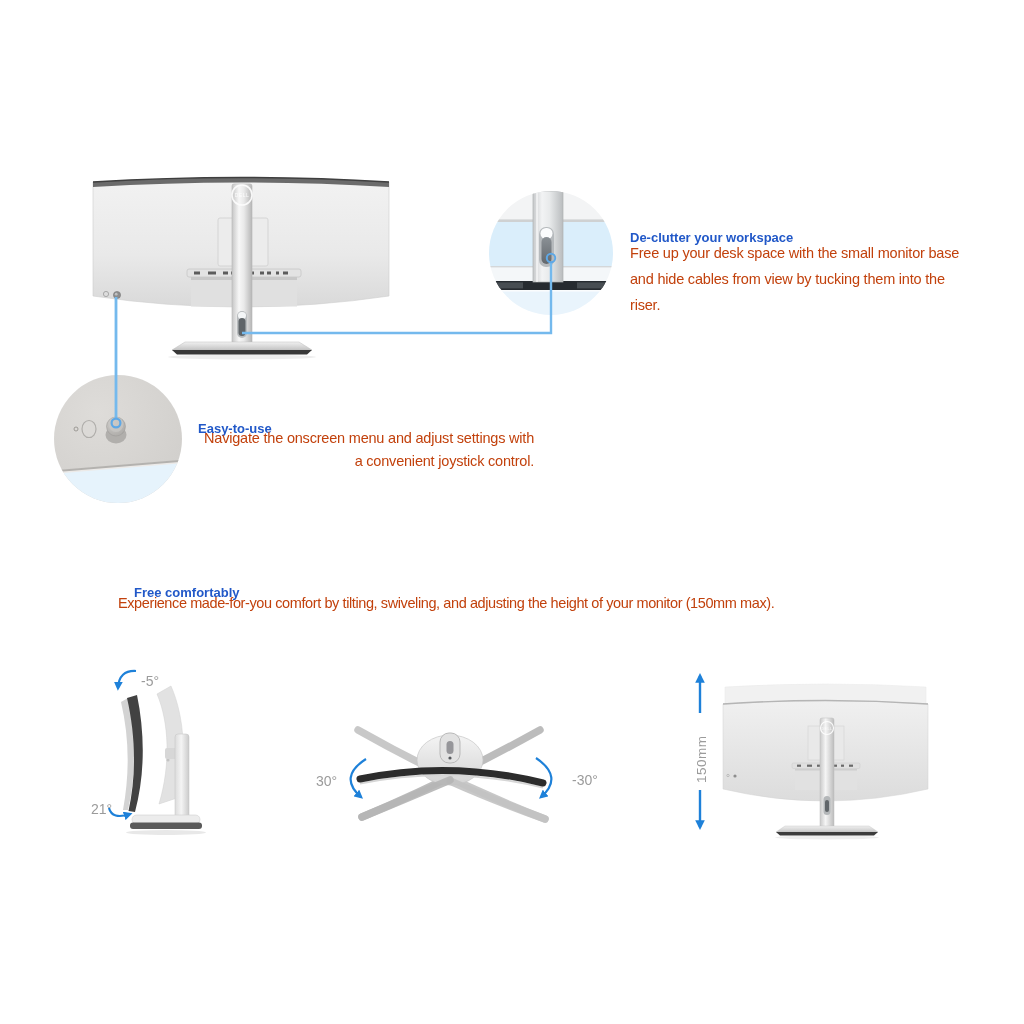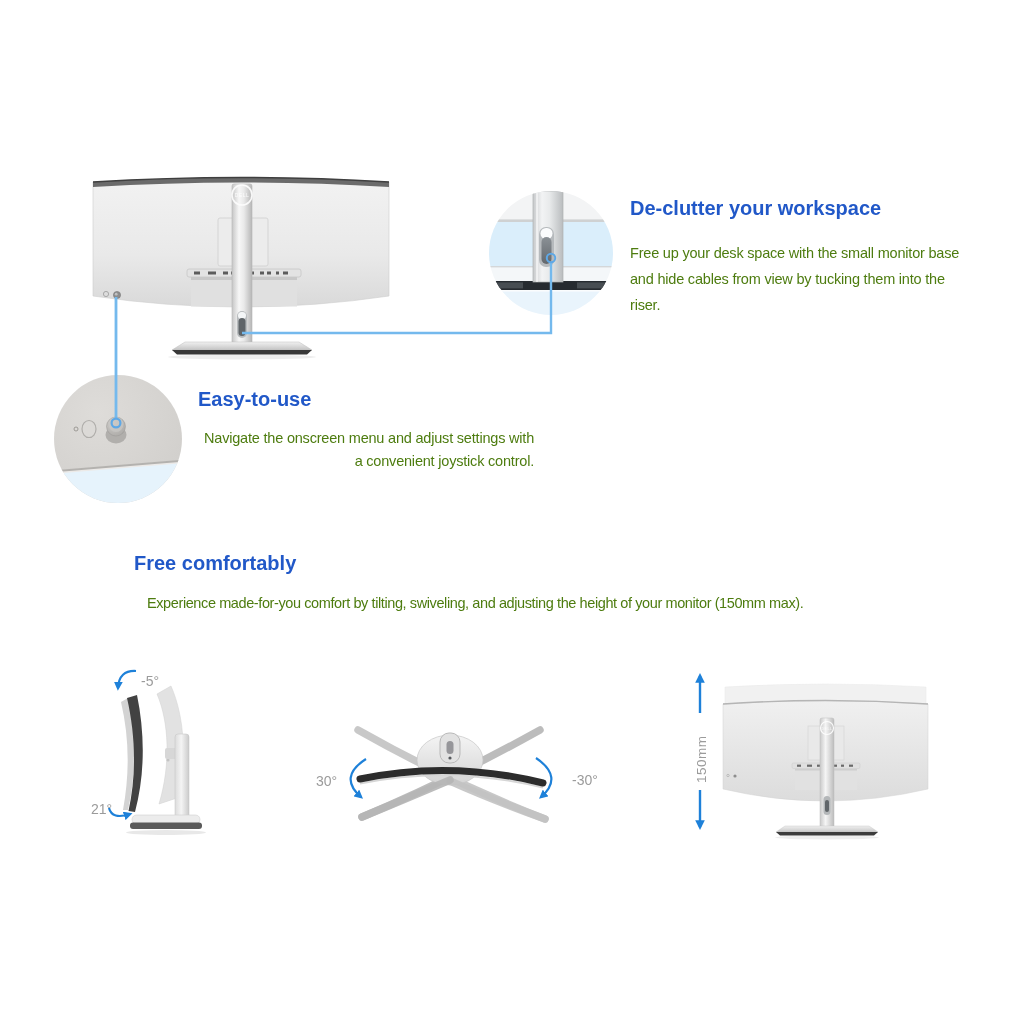--- a/index.html
+++ b/index.html
@@ -1,20 +1,20 @@
 <!DOCTYPE html>
 <html><head>
 <meta charset="utf-8">
 <style>
   html,body{margin:0;padding:0;background:#fff;}
   .canvas{position:relative;width:1024px;height:1024px;background:#ffffff;
           font-family:"Liberation Sans",sans-serif;overflow:hidden;}
   .abs{position:absolute;}
-  .title{position:absolute;font-weight:bold;font-size:20px;color:#2158c8;}
-  .body-text{position:absolute;font-size:14.5px;color:#4d7c0f;letter-spacing:-0.2px;}
+  .title{position:absolute;font-weight:bold;font-size:13px;color:#2158c8;margin-top:33px;}
+  .body-text{position:absolute;font-size:14.5px;color:#c2410c;letter-spacing:-0.2px;}
   .bt-declutter{line-height:26px;width:330px;}
   .bt-easy{line-height:23px;width:336px;text-align:right;}
   .bt-comfort{line-height:20px;white-space:nowrap;letter-spacing:-0.4px;}
   svg{display:block;}
   svg text{font-family:"Liberation Sans",sans-serif;}
   .angle-label{font-size:14px;fill:#9b9b9b;}
   .logo-text{fill:#ffffff;opacity:.9;letter-spacing:.5px;}
 </style>
 </head>
 <body>
@@ -142,21 +142,21 @@
     <circle cx="116" cy="423" r="4.4" fill="none" stroke="#5ea8e6" stroke-width="2.2"></circle>
   </svg>
 
   <div class="title" style="left:630px;top:197px">De-clutter your workspace</div>
   <div class="body-text bt-declutter" style="left:630px;top:240px">Free up your desk space with the small monitor base and hide cables from view by tucking them into the riser.</div>
 
   <div class="title" style="left:198px;top:388px">Easy-to-use</div>
   <div class="body-text bt-easy" style="left:198px;top:427px">Navigate the onscreen menu and adjust settings with a convenient joystick control.</div>
 
   <div class="title" style="left:134px;top:552px">Free comfortably</div>
-  <div class="body-text bt-comfort" style="left:147px;top:593px">Experience made-for-you comfort by tilting, swiveling, and adjusting the height of your monitor (150mm max).</div>
+  <div class="body-text bt-comfort" style="left:118px;top:593px">Experience made-for-you comfort by tilting, swiveling, and adjusting the height of your monitor (150mm max).</div>
 
   <svg class="abs" style="left:85px;top:658px" width="170" height="182" viewBox="0 0 170 182">
     <defs>
       <marker id="t-ah" viewBox="0 0 10 10" refX="7" refY="5" markerWidth="4" markerHeight="4" orient="auto">
         <path d="M0,0 L10,5 L0,10 Z" fill="#1e81d9"></path>
       </marker>
       <linearGradient id="tl-riser" x1="0" y1="0" x2="1" y2="0">
         <stop offset="0" stop-color="#dcdcdc"></stop>
           <stop offset=".45" stop-color="#f4f4f4"></stop>
           <stop offset="1" stop-color="#cbcbcb"></stop>

